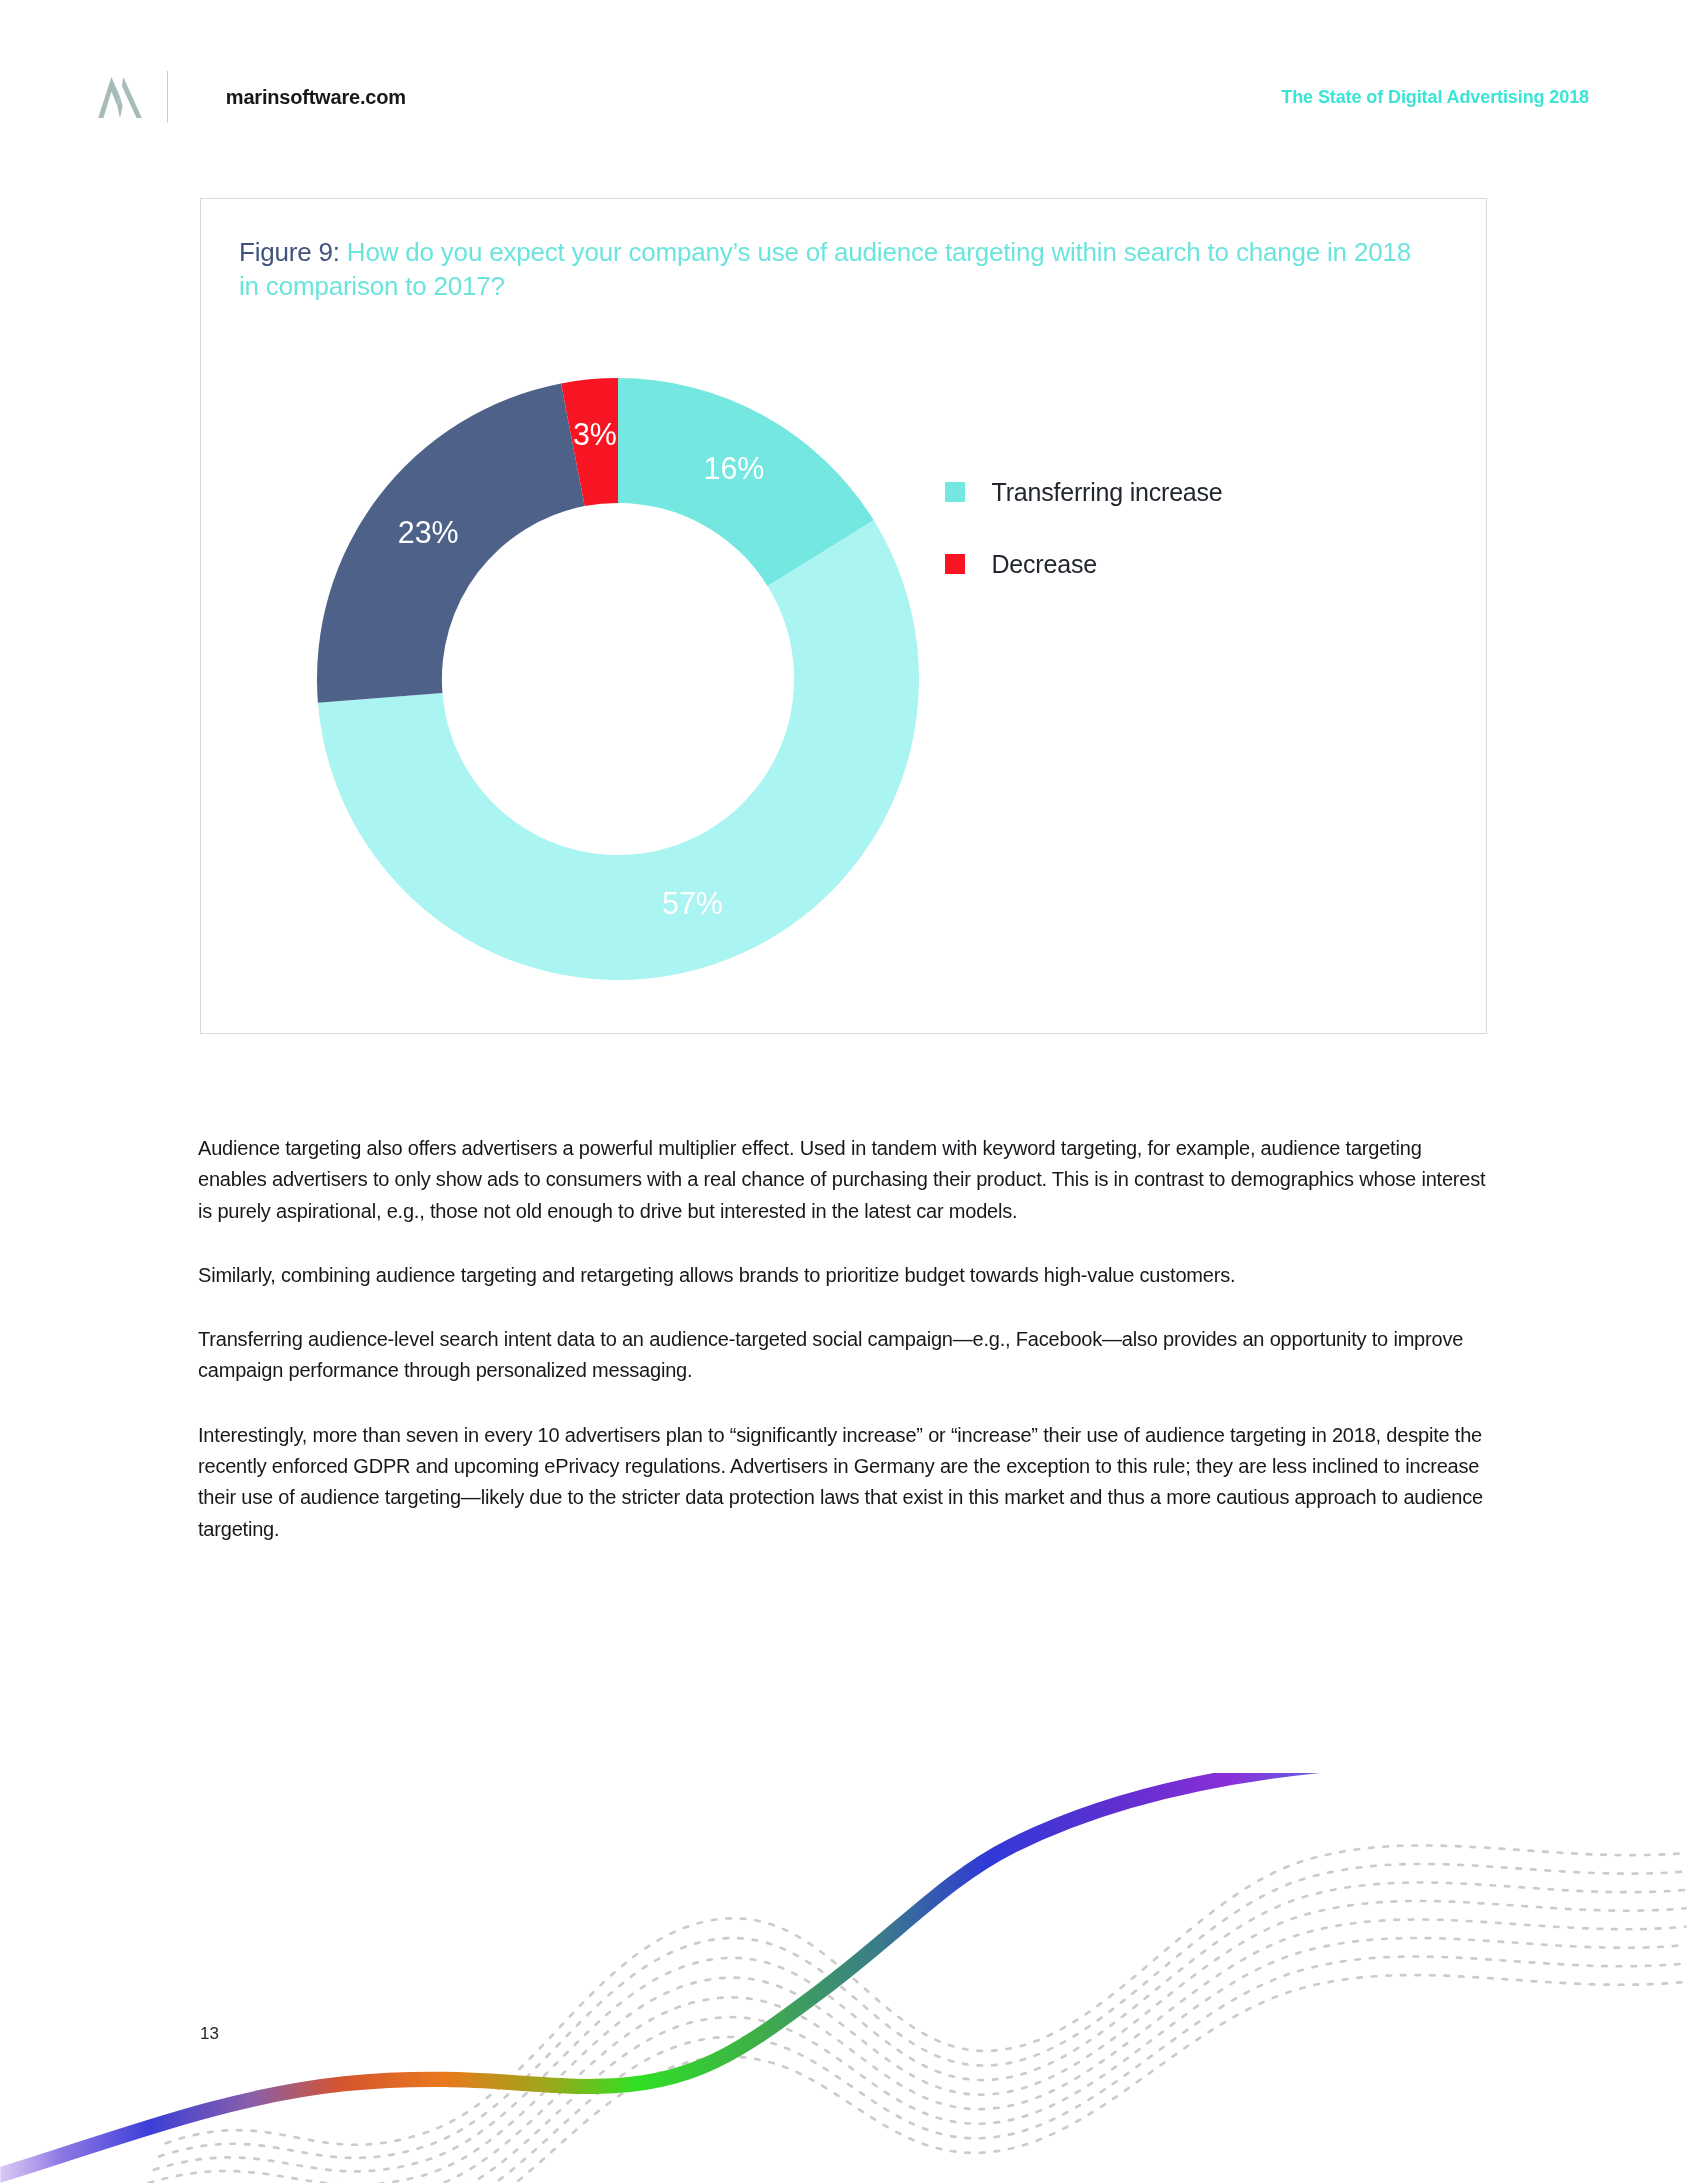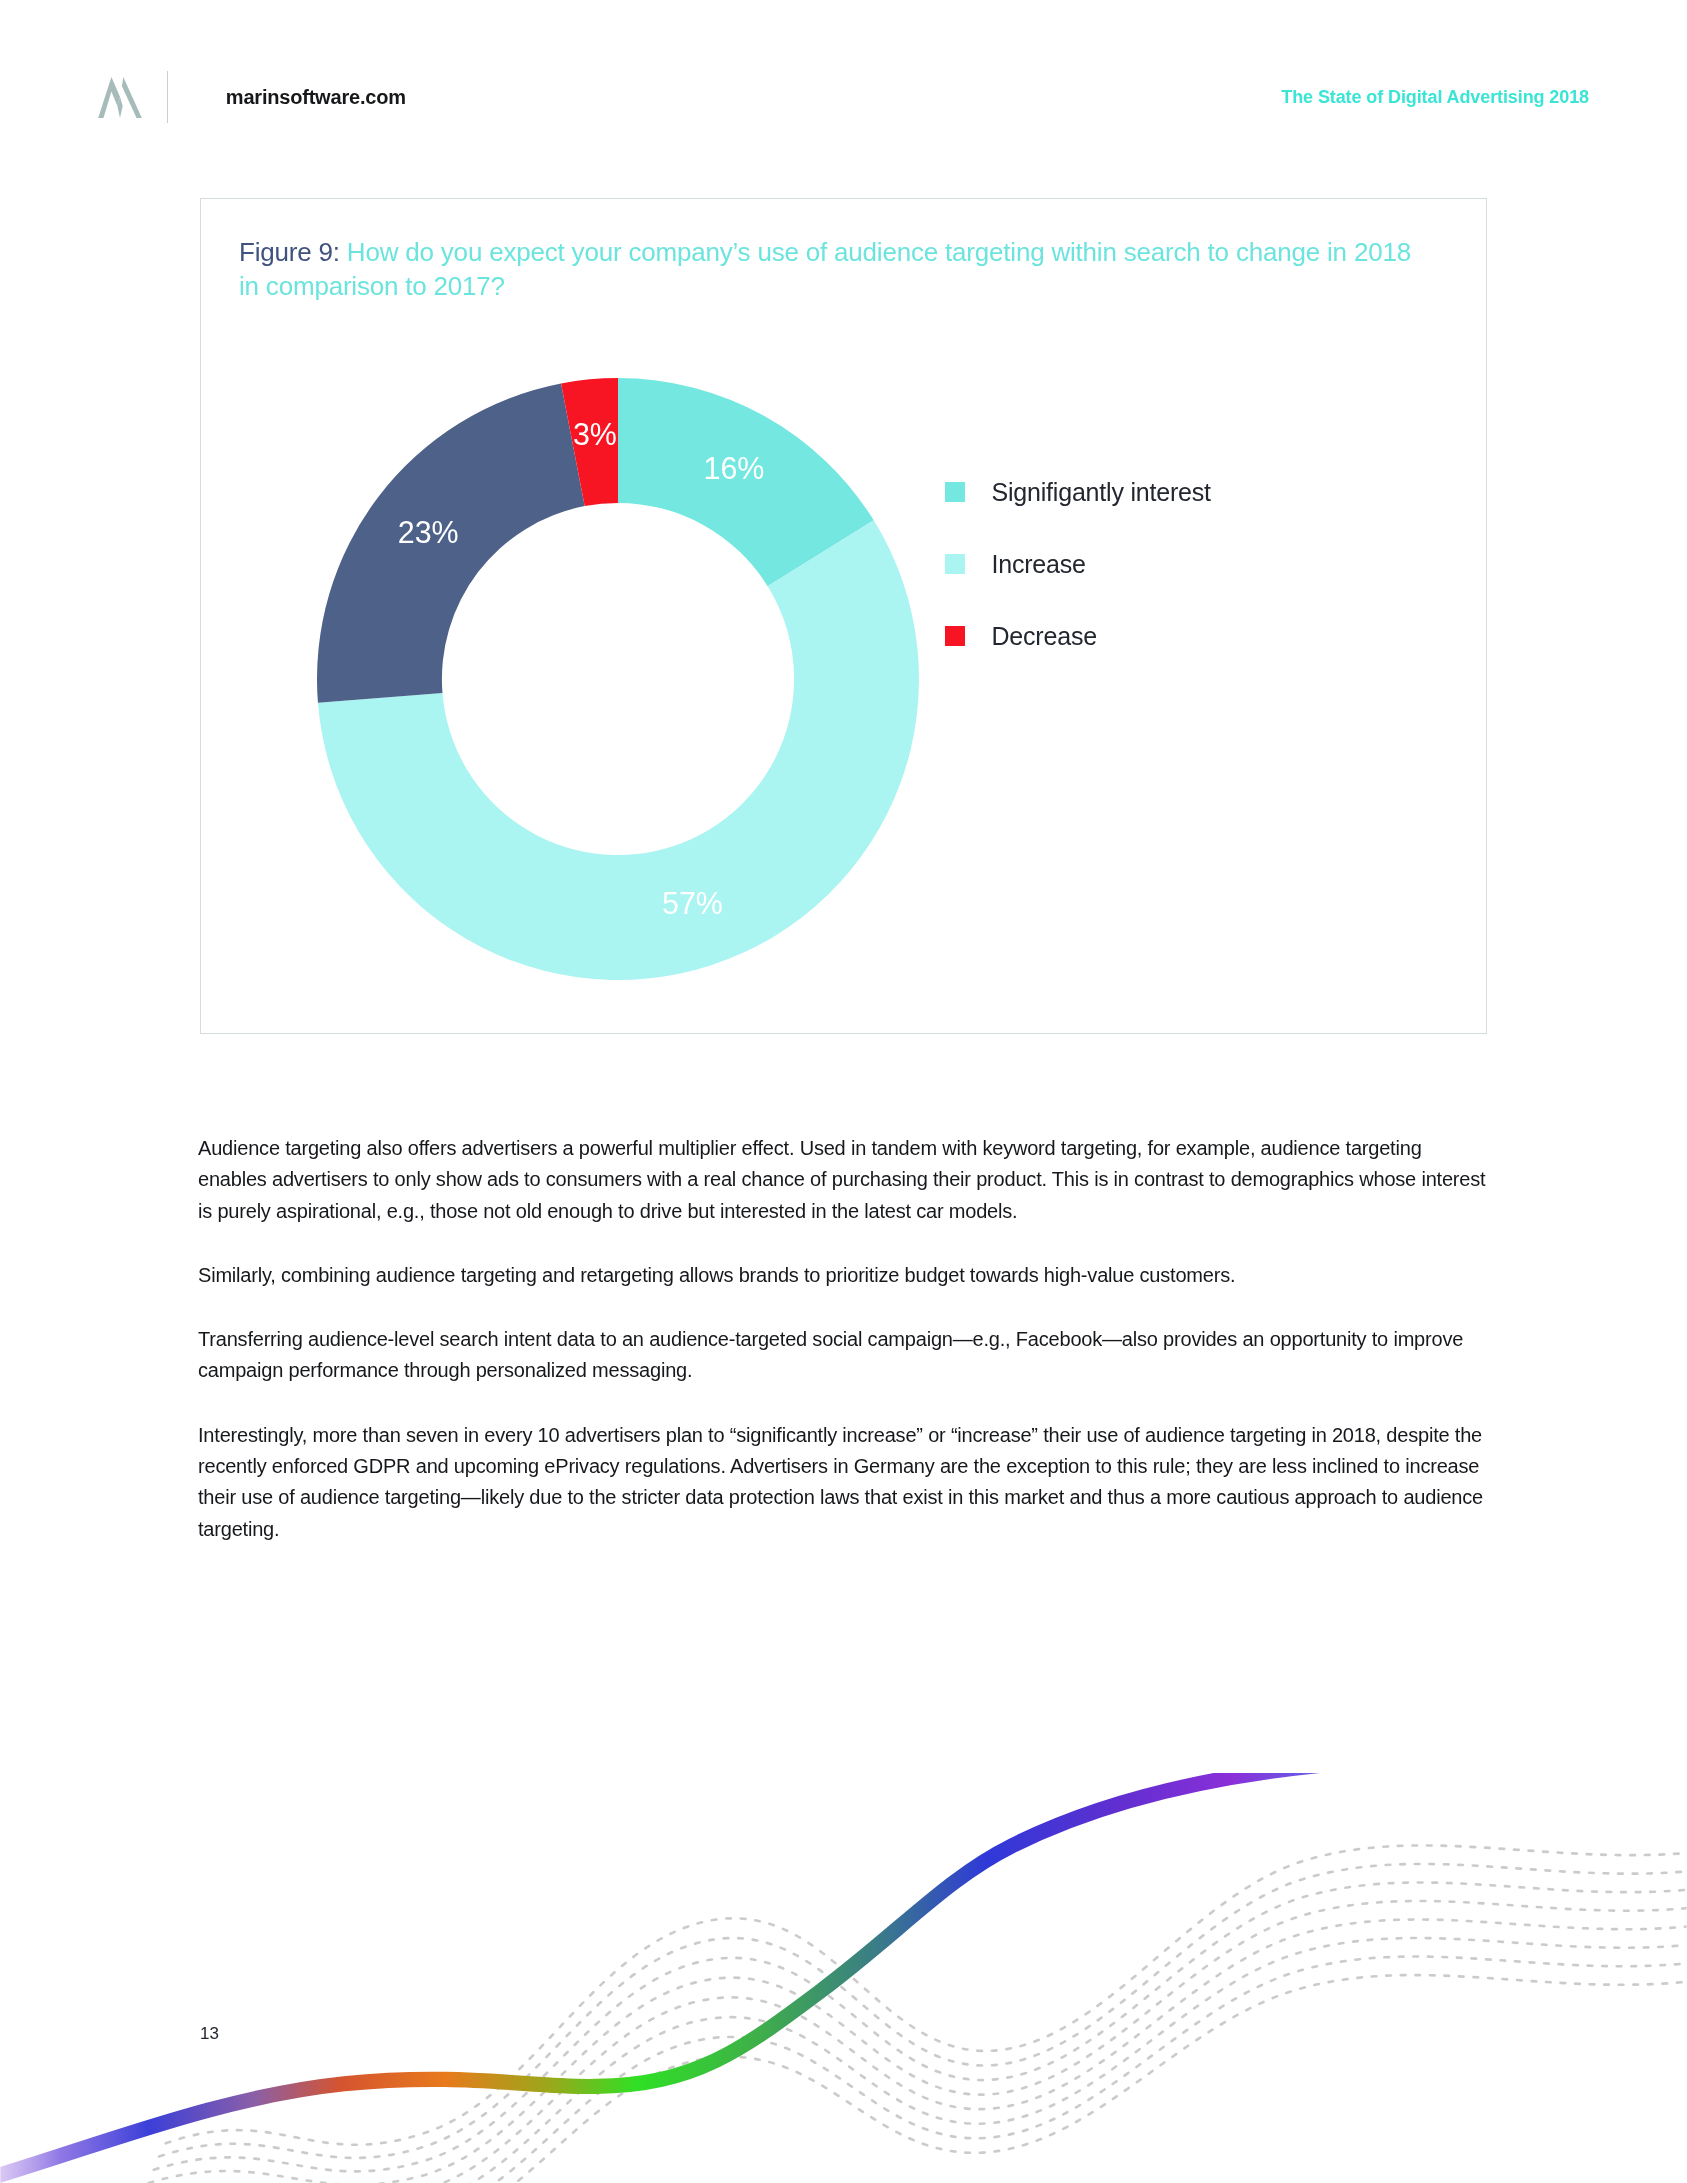--- a/index.html
+++ b/index.html
@@ -191,27 +191,23 @@
           <text x="168.0582273275886" y="236.6247169392466" class="slice-label" fill="#ffffff">23%</text>
           <text x="420.03845856475414" y="88.86617348156142" class="slice-label" fill="#ffffff">3%</text>
         </g>
     </svg>
   </div>
 
   <div id="chart-legend">
 
     <div class="legend-item">
       <span class="legend-swatch" style="background:#73e7e0"></span>
-      <span class="legend-label">Signifigantly interest</span>
+      <span class="legend-label">Transferring increase</span>
     </div>
 
-    <div class="legend-item">
-      <span class="legend-swatch" style="background:#aaf4f2"></span>
-      <span class="legend-label">Increase</span>
-    </div>
 
 
     <div class="legend-item">
       <span class="legend-swatch" style="background:#f81523"></span>
       <span class="legend-label">Decrease</span>
     </div>
 
   </div>
 </div>
 

